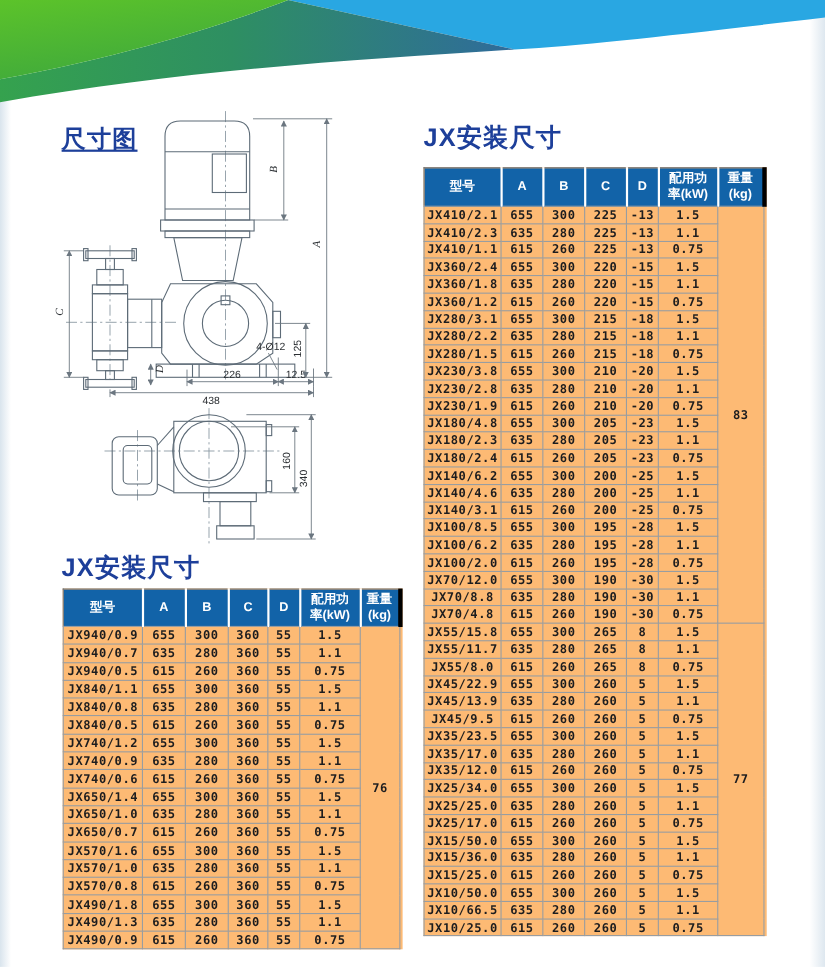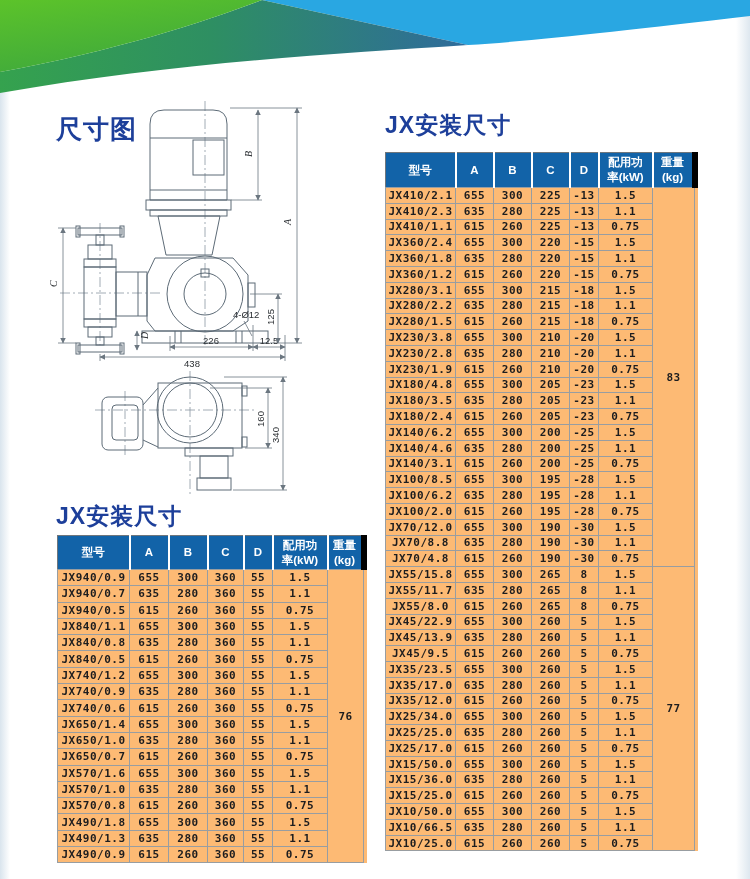--- a/index.html
+++ b/index.html
@@ -8,29 +8,29 @@
   #page{position:relative;width:750px;height:879px;background:#ffffff;overflow:hidden;}
   
   .edge{position:absolute;top:0;bottom:0;pointer-events:none;}
   .edge.left{left:0;width:10px;background:linear-gradient(to right,rgba(47,107,156,.18),rgba(255,255,255,0));}
   .edge.right{right:0;width:14px;background:linear-gradient(to left,rgba(47,107,156,.16),rgba(255,255,255,0));}
 
   #banner{position:absolute;left:0;top:0;width:750px;height:95px;}
 
   .doc-title{position:absolute;font-weight:bold;color:#1d3f9a;letter-spacing:1px;
              font-family:"Liberation Sans",sans-serif;white-space:nowrap;}
-  #title-drawing{left:56px;top:112px;font-size:26px;}
+  #title-drawing{left:56px;top:112px;font-size:22px;text-decoration:underline;}
   #title-right{left:385px;top:110px;font-size:23px;}
   #title-left{left:56px;top:501px;font-size:23px;}
 
   table{border-collapse:collapse;table-layout:fixed;position:absolute;background:#fdba74;
         border:1px solid #6f767c;}
   th{background:#1263a8;color:#ffffff;font:bold 11.5px/1.3 "Liberation Sans",sans-serif;
      border-right:2px solid #ffffff;padding:0;text-align:center;}
-  th:last-child{border-right:6px solid #000000;}
+  th:last-child{border-right:4px solid #000000;}
   td{border:1px solid #989da1;text-align:center;padding:0;
      font:bold 11px/1 "DejaVu Sans Mono",monospace;color:#1d1d1f;letter-spacing:0.5px;}
   td.wcell{vertical-align:middle;margin-left:29px;}
   #tbl-right{left:385px;top:152px;width:309px;}
   #tbl-right th{height:34px;}
   #tbl-right td{height:14.8px;}
   #tbl-left{left:57px;top:535px;width:306px;}
   #tbl-left th{height:33px;}
   #tbl-left td{height:15.3px;}
 
@@ -310,21 +310,21 @@
         </tr>
         <tr>
           <td>JX180/4.8</td>
           <td>655</td>
           <td>300</td>
           <td>205</td>
           <td>-23</td>
           <td>1.5</td>
         </tr>
         <tr>
-          <td>JX180/3.5</td>
+          <td>JX180/2.3</td>
           <td>635</td>
           <td>280</td>
           <td>205</td>
           <td>-23</td>
           <td>1.1</td>
         </tr>
         <tr>
           <td>JX180/2.4</td>
           <td>615</td>
           <td>260</td>

